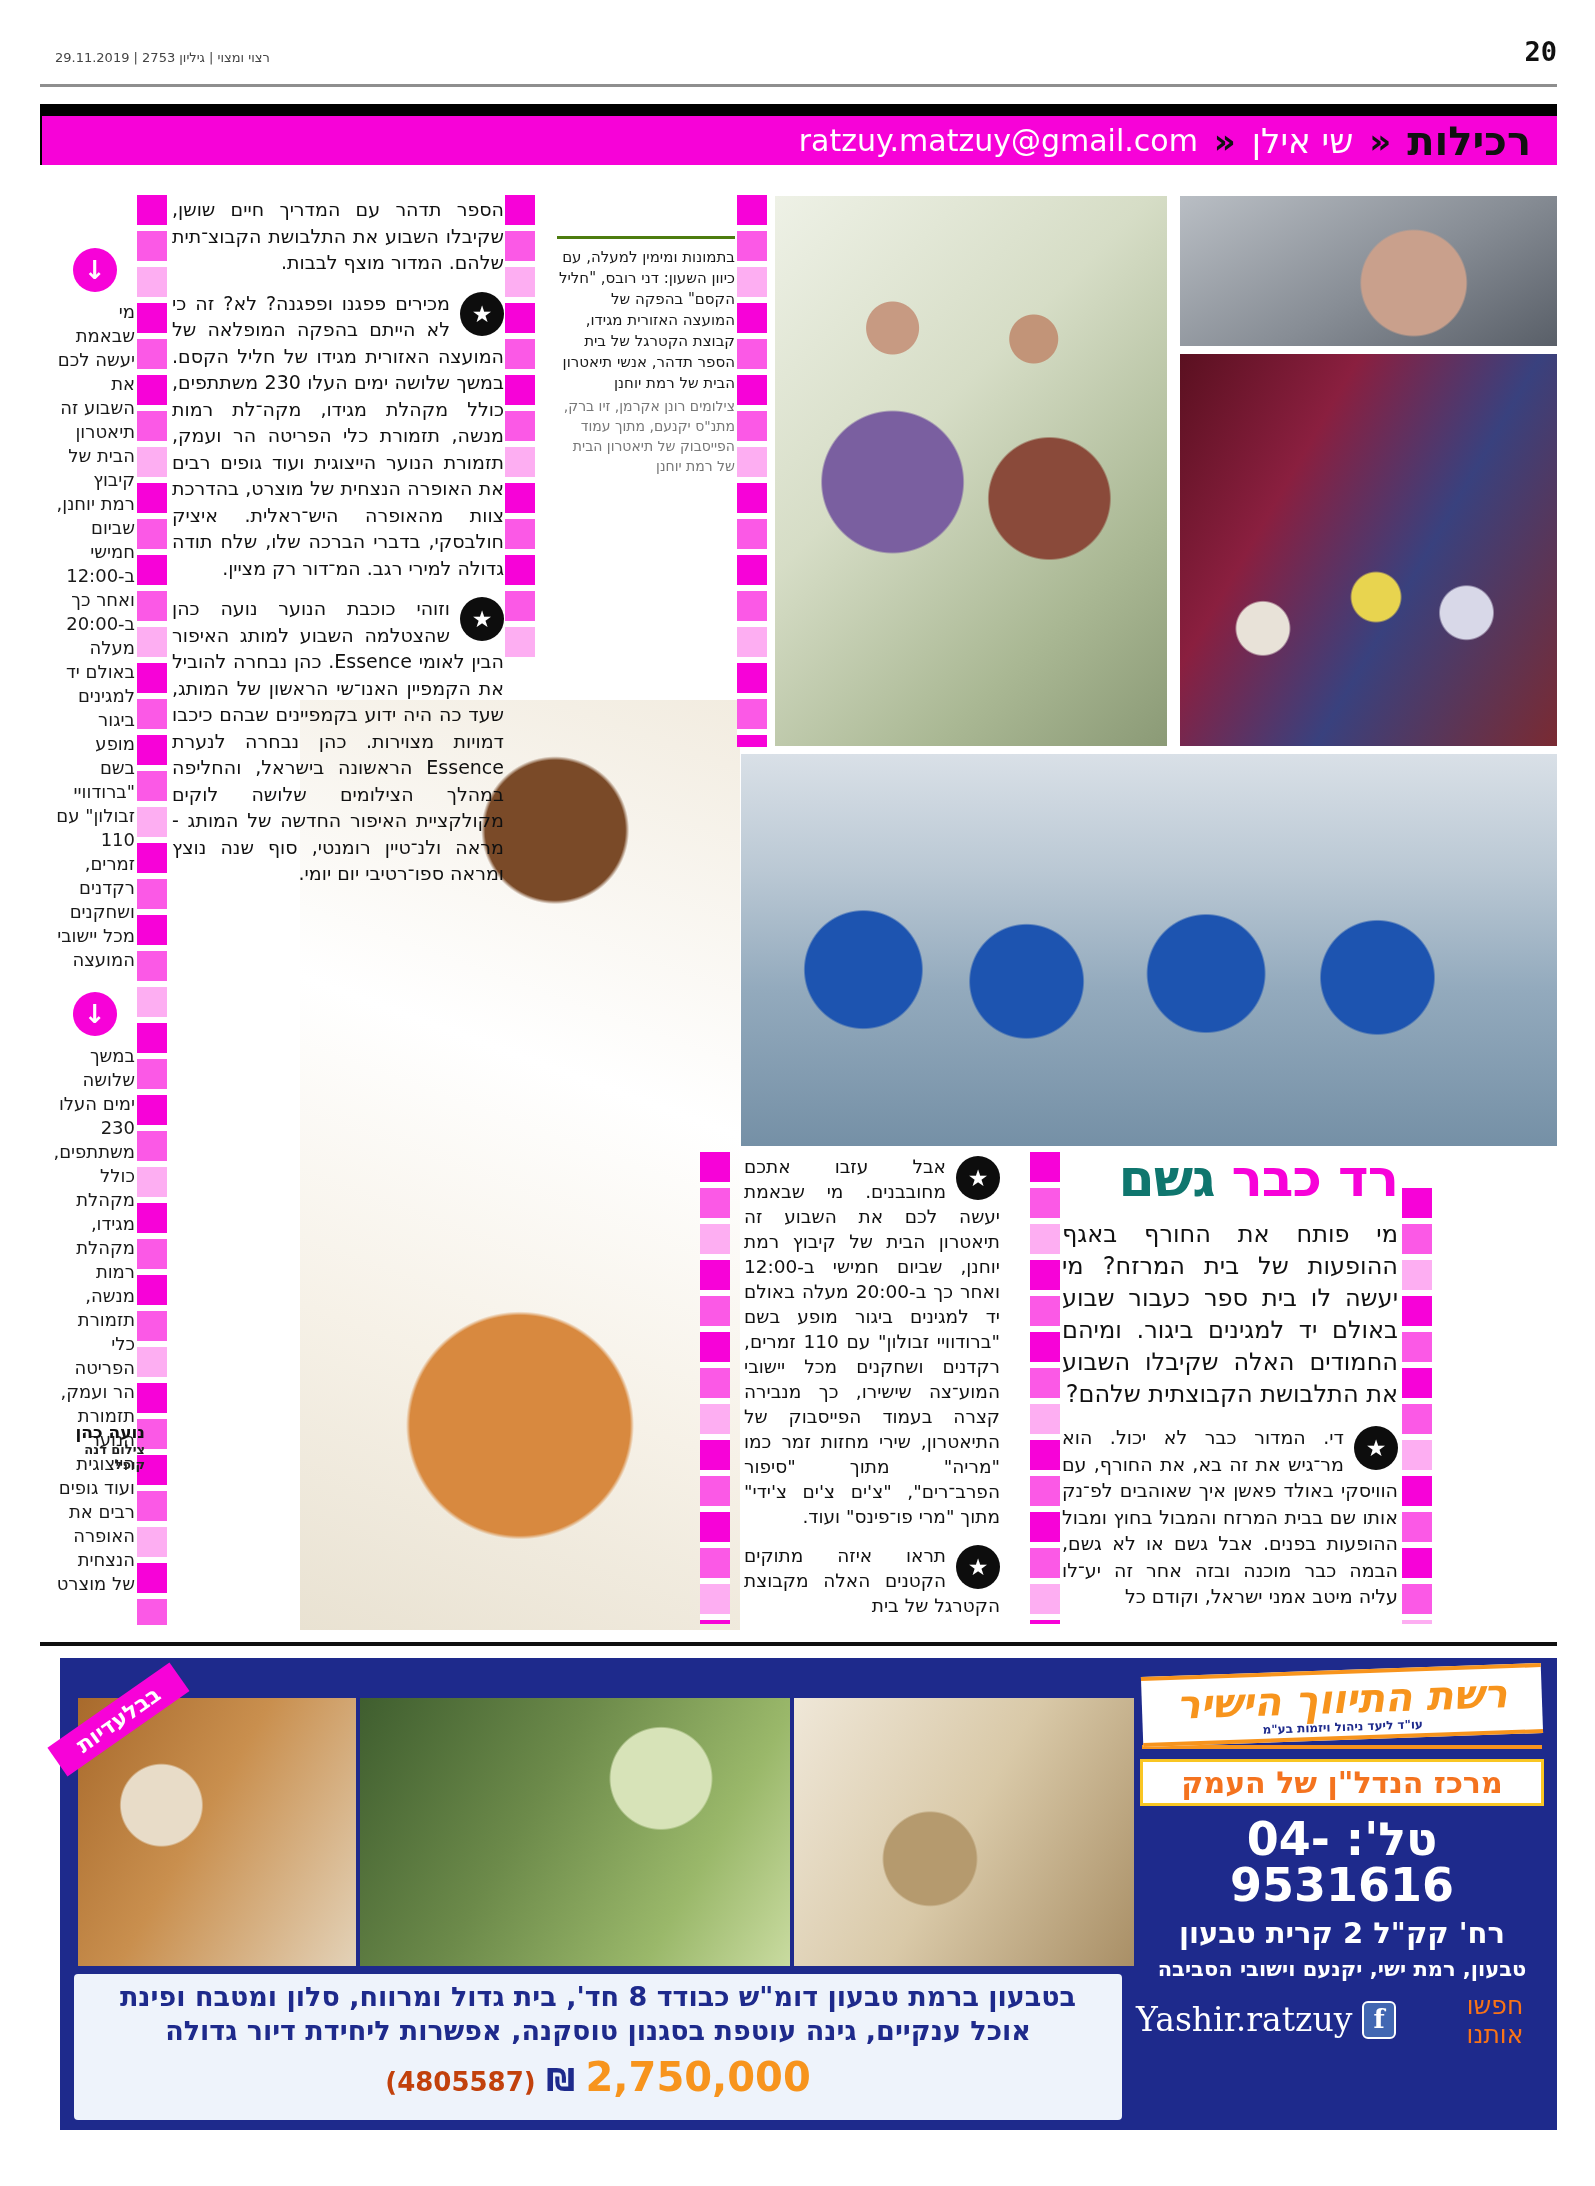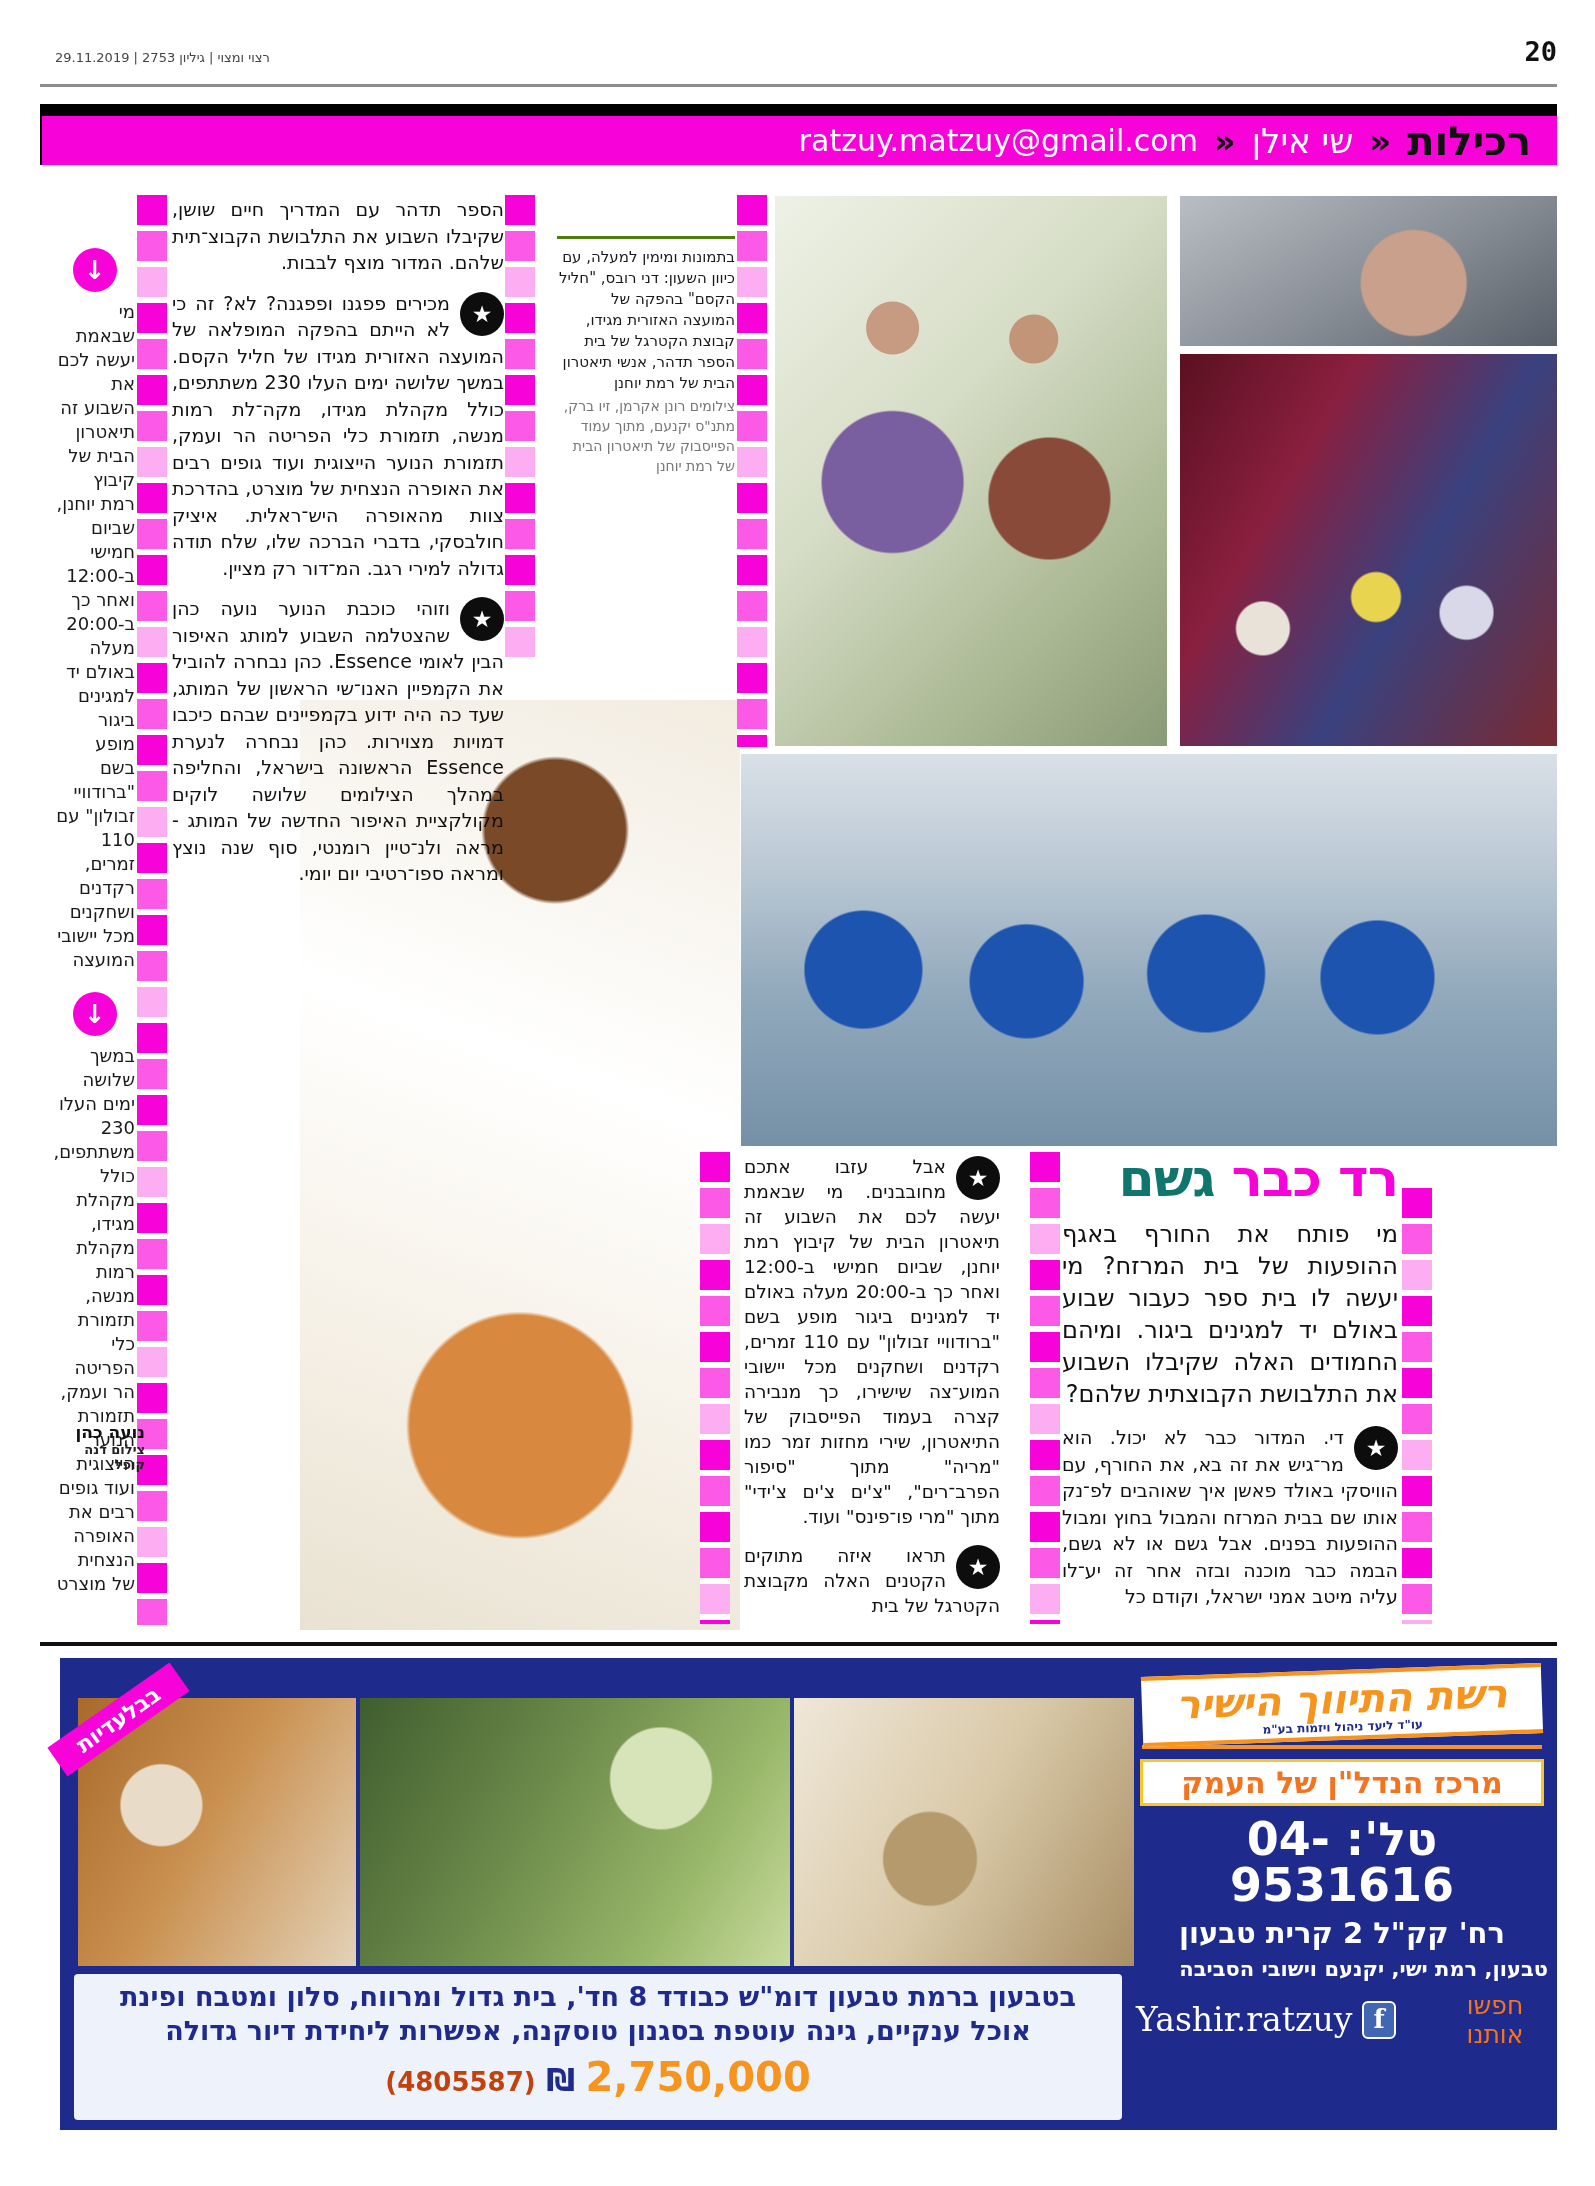--- a/index.html
+++ b/index.html
@@ -105,21 +105,21 @@
   .ad-right{position:absolute;left:1076px;top:8px;width:412px;height:456px;text-align:center;direction:rtl;}
   .brand{transform:rotate(-2deg);border-top:4px solid #f7941d;border-bottom:4px solid #f7941d;
          background:#fff;padding:4px 6px 2px 6px;margin:4px 6px 0 6px;}
   .brand .bn{font-size:40px;font-weight:bold;font-style:italic;color:#f7941d;line-height:1.05;}
   .brand .bs{font-size:12px;font-weight:bold;color:#1e2a8c;}
   .brand-rule{height:4px;background:#f7941d;margin:5px 6px 0 6px;}
   .center-label{background:#fff;border:3px solid #f9c623;margin:10px 4px 0 4px;padding:3px 2px;
                 color:#f4731f;font-weight:bold;font-size:30px;}
   .ad-phone{margin-top:10px;color:#fff;font-weight:bold;font-size:46px;line-height:1;direction:rtl;}
   .ad-address{margin-top:10px;color:#fff;font-weight:bold;font-size:29px;line-height:1.1;}
-  .ad-areas{margin-top:8px;color:#fff;font-weight:bold;font-size:21px;line-height:1.1;text-align:right;}
+  .ad-areas{margin-top:8px;color:#fff;font-weight:bold;font-size:21px;line-height:1.1;}
   .ad-social{margin-top:10px;display:flex;direction:rtl;align-items:center;justify-content:center;gap:10px;}
   .ad-social .fu{color:#f97316;font-size:25px;margin-left:36px;}
   .fb{display:inline-block;width:34px;height:34px;border-radius:6px;background:#4267b2;border:2px solid #fff;
       color:#fff;font-family:"DejaVu Serif",serif;font-weight:bold;font-size:26px;line-height:32px;text-align:center;}
   .ad-social .hd{color:#fff;font-family:"DejaVu Serif",serif;font-size:33px;direction:ltr;}
   .ad-strip{position:absolute;left:14px;top:316px;width:1048px;height:140px;background:#eef3fb;border-radius:4px;
             color:#1e2a8c;text-align:center;direction:rtl;padding-top:6px;}
   .ad-strip .l1,.ad-strip .l2{font-size:27px;font-weight:bold;line-height:34px;}
   .price-row{margin-top:6px;font-size:30px;font-weight:bold;direction:rtl;}
   .price-row .pr{color:#f7941d;font-size:40px;}

